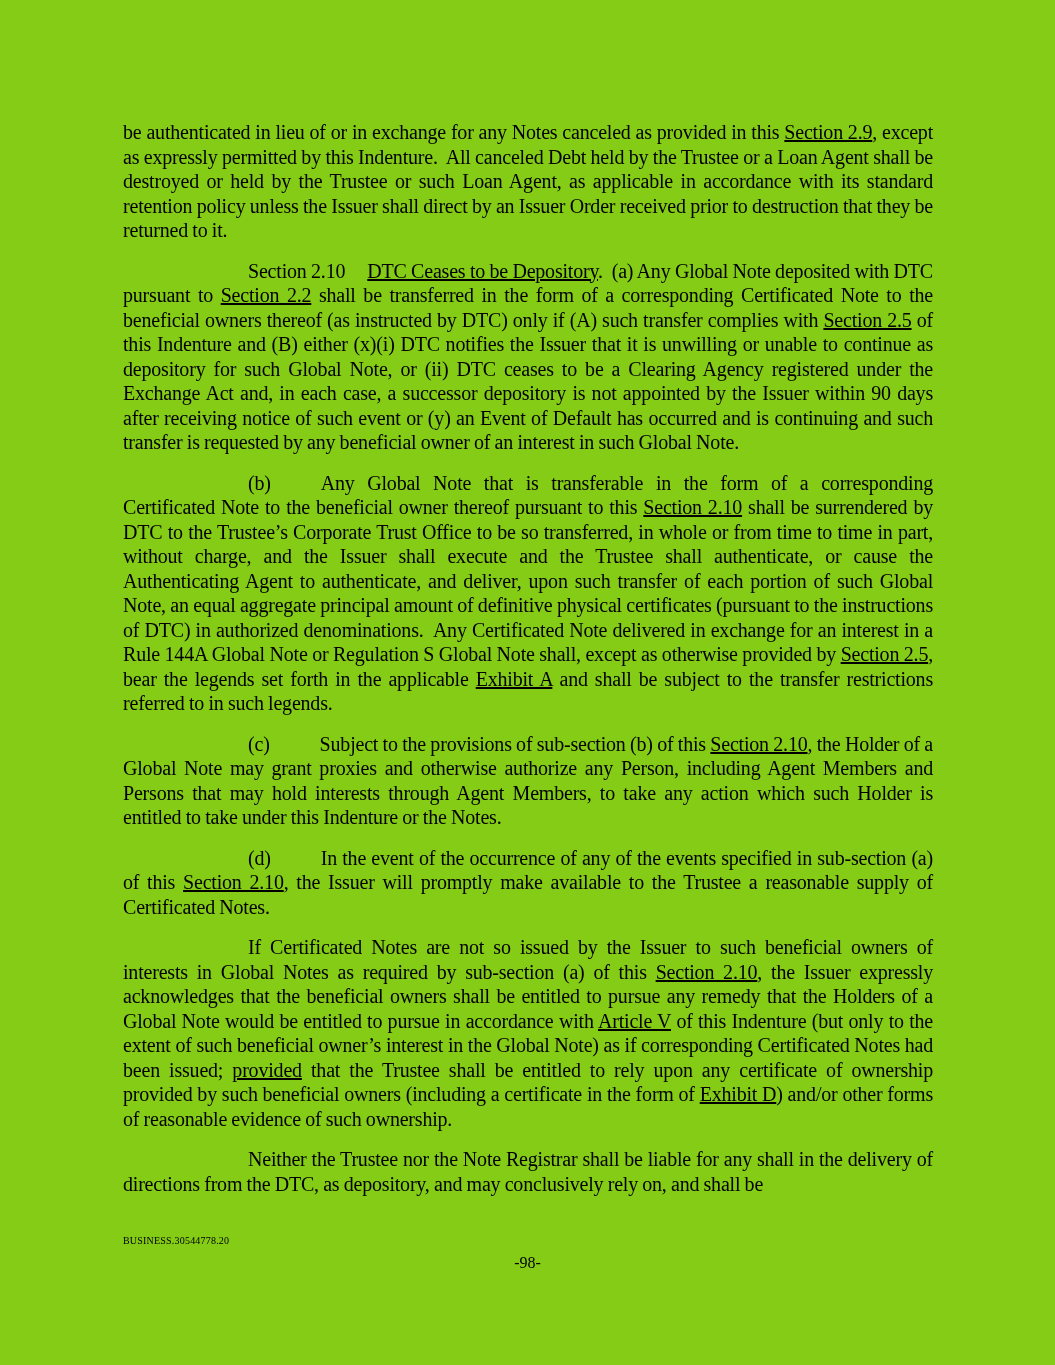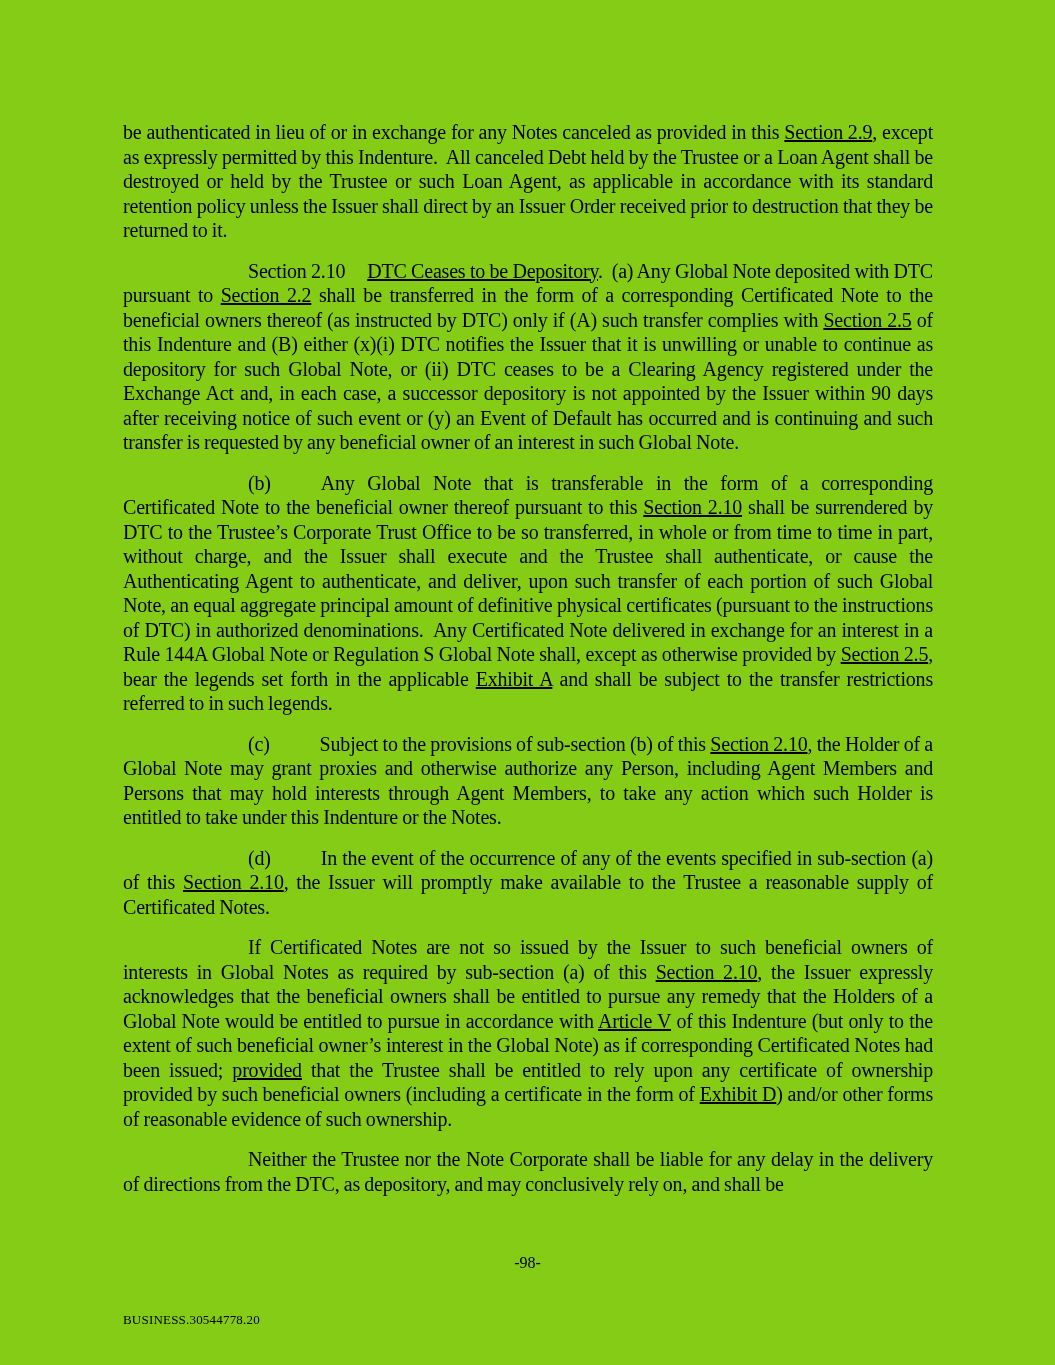--- a/index.html
+++ b/index.html
@@ -43,33 +43,33 @@
     position: absolute;
     left: 0;
     top: 1254px;
     width: 100%;
     text-align: center;
     font-size: 16px;
   }
   .doc-id {
     position: absolute;
     left: 123px;
-    top: 1312px;
-    font-size: 13px;
+    top: 1235px;
+    font-size: 10px;
     letter-spacing: 0.2px;
   }
 </style>
 </head>
 <body>
 
 <div class="page">
   <div class="content">
       <p><span>be authenticated in lieu of or in exchange for any Notes canceled as provided in this </span><span class="u">Section 2.9</span><span>, except as expressly permitted by this Indenture.&nbsp; All canceled Debt held by the Trustee or a Loan Agent shall be destroyed or held by the Trustee or such Loan Agent, as applicable in accordance with its standard retention policy unless the Issuer shall direct by an Issuer Order received prior to destruction that they be returned to it.</span></p>
       <p class="indent"><span>Section 2.10</span><span class="tab" style="width: 22px;"></span><span class="u">DTC Ceases to be Depository</span><span>.&nbsp; (a) Any Global Note deposited with DTC pursuant to </span><span class="u">Section 2.2</span><span> shall be transferred in the form of a corresponding Certificated Note to the beneficial owners thereof (as instructed by DTC) only if (A) such transfer complies with </span><span class="u">Section 2.5</span><span> of this Indenture and (B) either (x)(i) DTC notifies the Issuer that it is unwilling or unable to continue as depository for such Global Note, or (ii) DTC ceases to be a Clearing Agency registered under the Exchange Act and, in each case, a successor depository is not appointed by the Issuer within 90 days after receiving notice of such event or (y) an Event of Default has occurred and is continuing and such transfer is requested by any beneficial owner of an interest in such Global Note.</span></p>
       <p class="indent"><span>(b)</span><span class="tab" style="width: 50px;"></span><span>Any Global Note that is transferable in the form of a corresponding Certificated Note to the beneficial owner thereof pursuant to this </span><span class="u">Section 2.10</span><span> shall be surrendered by DTC to the Trustee’s Corporate Trust Office to be so transferred, in whole or from time to time in part, without charge, and the Issuer shall execute and the Trustee shall authenticate, or cause the Authenticating Agent to authenticate, and deliver, upon such transfer of each portion of such Global Note, an equal aggregate principal amount of definitive physical certificates (pursuant to the instructions of DTC) in authorized denominations.&nbsp; Any Certificated Note delivered in exchange for an interest in a Rule 144A Global Note or Regulation S Global Note shall, except as otherwise provided by </span><span class="u">Section 2.5</span><span>, bear the legends set forth in the applicable </span><span class="u">Exhibit A</span><span> and shall be subject to the transfer restrictions referred to in such legends.</span></p>
       <p class="indent"><span>(c)</span><span class="tab" style="width: 50px;"></span><span>Subject to the provisions of sub-section (b) of this </span><span class="u">Section 2.10</span><span>, the Holder of a Global Note may grant proxies and otherwise authorize any Person, including Agent Members and Persons that may hold interests through Agent Members, to take any action which such Holder is entitled to take under this Indenture or the Notes.</span></p>
       <p class="indent"><span>(d)</span><span class="tab" style="width: 50px;"></span><span>In the event of the occurrence of any of the events specified in sub-section (a) of this </span><span class="u">Section 2.10</span><span>, the Issuer will promptly make available to the Trustee a reasonable supply of Certificated Notes.</span></p>
       <p class="indent"><span>If Certificated Notes are not so issued by the Issuer to such beneficial owners of interests in Global Notes as required by sub-section (a) of this </span><span class="u">Section 2.10</span><span>, the Issuer expressly acknowledges that the beneficial owners shall be entitled to pursue any remedy that the Holders of a Global Note would be entitled to pursue in accordance with </span><span class="u">Article V</span><span> of this Indenture (but only to the extent of such beneficial owner’s interest in the Global Note) as if corresponding Certificated Notes had been issued; </span><span class="u">provided</span><span> that the Trustee shall be entitled to rely upon any certificate of ownership provided by such beneficial owners (including a certificate in the form of </span><span class="u">Exhibit D</span><span>) and/or other forms of reasonable evidence of such ownership.</span></p>
-      <p class="indent"><span>Neither the Trustee nor the Note Corporate shall be liable for any delay in the delivery of directions from the DTC, as depository, and may conclusively rely on, and shall be</span></p>
+      <p class="indent"><span>Neither the Trustee nor the Note Registrar shall be liable for any shall in the delivery of directions from the DTC, as depository, and may conclusively rely on, and shall be</span></p>
     </div>
   <div class="page-number">-98-</div>
   <div class="doc-id">BUSINESS.30544778.20</div>
 </div>
 
 </body></html>

